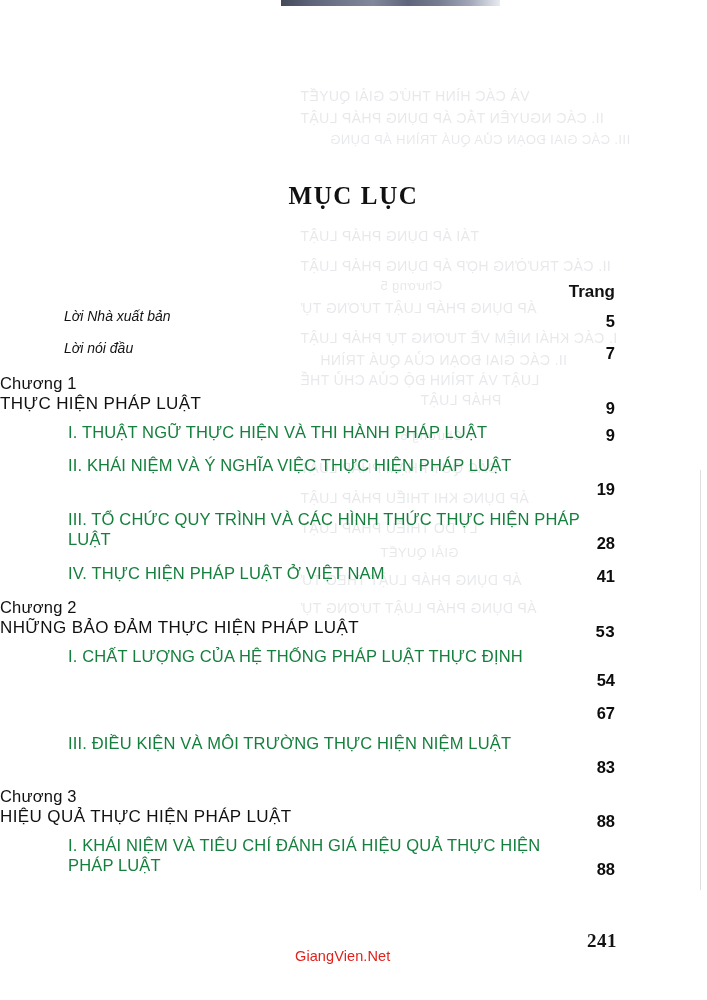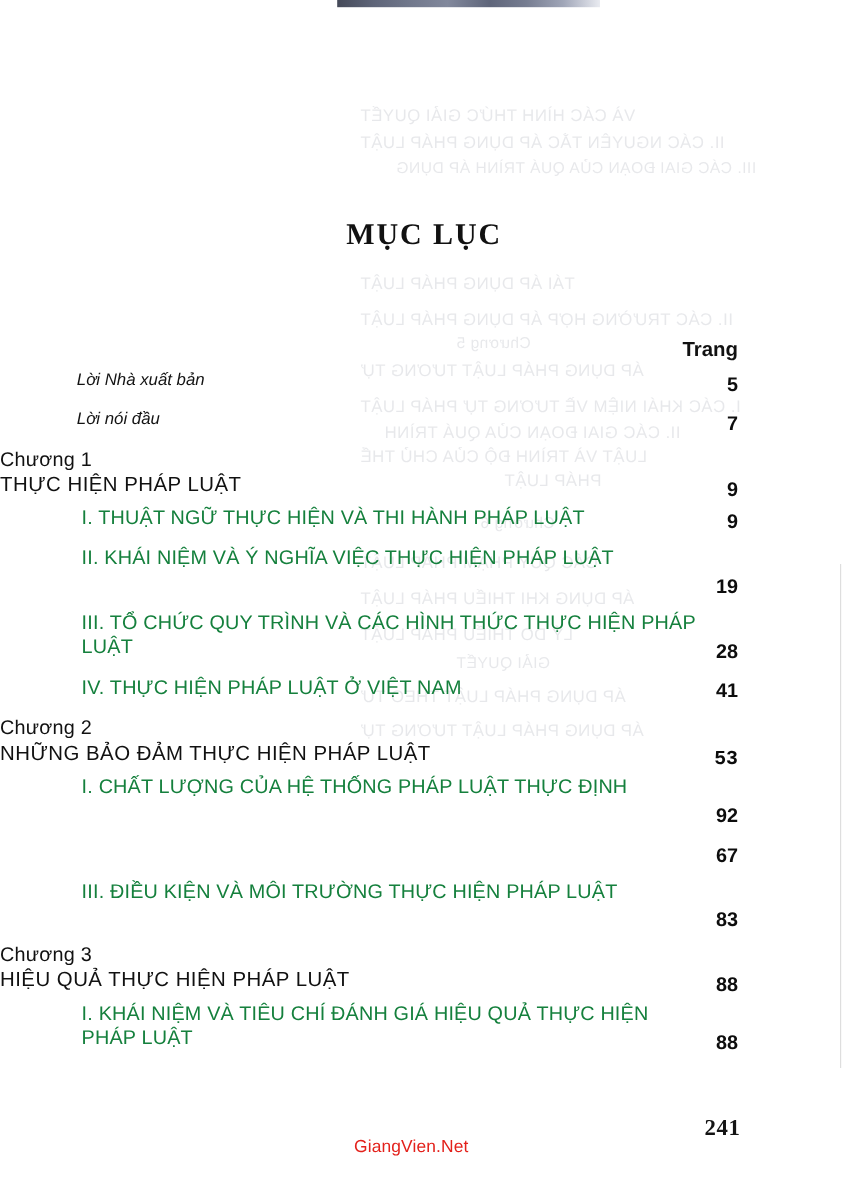--- a/index.html
+++ b/index.html
@@ -218,27 +218,27 @@
     <div class="row" style="height:48px;">
       <div class="chapter">
         <div class="ch-label">Chương 2</div>
         <div class="ch-title">NHỮNG BẢO ĐẢM THỰC HIỆN PHÁP LUẬT</div>
       </div>
       <div class="num" style="top:25px;font-family:Liberation Mono, monospace;">53</div>
     </div>
 
     <div class="row" style="height:54px;">
       <div class="section">I. CHẤT LƯỢNG CỦA HỆ THỐNG PHÁP LUẬT THỰC ĐỊNH</div>
-      <div class="num" style="top:25px;">92</div>
+      <div class="num" style="top:25px;">54</div>
     </div>
     <div class="row" style="height:33px;">
       <div class="num" style="top:4px;">67</div>
     </div>
     <div class="row" style="height:54px;">
-      <div class="section">III. ĐIỀU KIỆN VÀ MÔI TRƯỜNG THỰC HIỆN PHÁP LUẬT</div>
+      <div class="section">III. ĐIỀU KIỆN VÀ MÔI TRƯỜNG THỰC HIỆN NIỆM LUẬT</div>
       <div class="num" style="top:25px;">83</div>
     </div>
 
     <div class="row" style="height:48px;">
       <div class="chapter">
         <div class="ch-label">Chương 3</div>
         <div class="ch-title">HIỆU QUẢ THỰC HIỆN PHÁP LUẬT</div>
       </div>
       <div class="num" style="top:25px;">88</div>
     </div>

